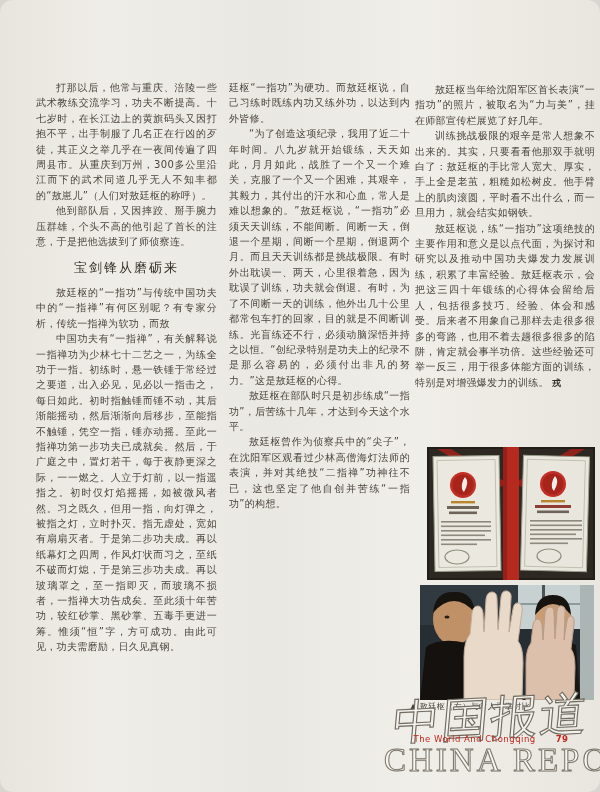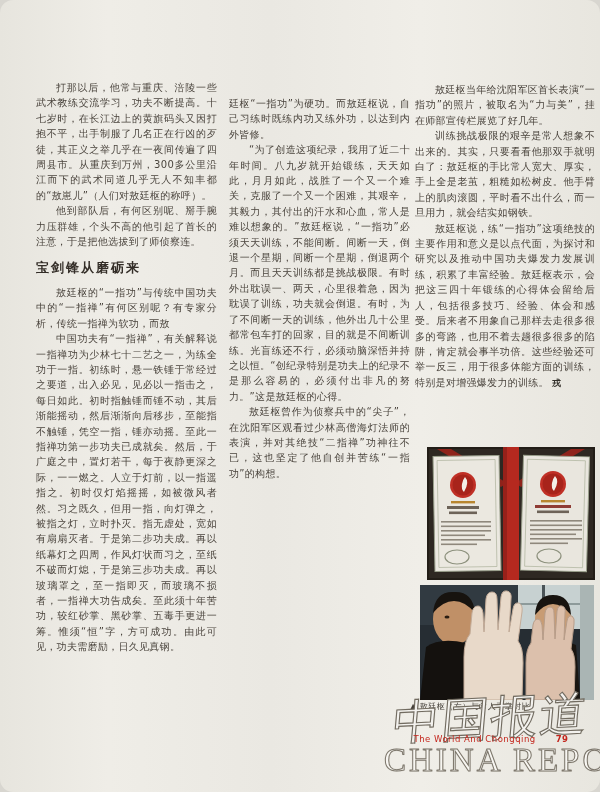--- a/index.html
+++ b/index.html
@@ -8,27 +8,27 @@
     background:#edebe5;
     background-image:linear-gradient(90deg,#e7e5de 0%,#efede7 18%,#eae8e2 45%,#f0eee8 70%,#e8e6df 100%);
     font-family:"DejaVu Sans",sans-serif;
     border-radius:13px;
   }
   .col{
     position:absolute;text-align:justify;color:#4a443d;
     font-size:10px;line-height:15.4px;letter-spacing:.3px;overflow:hidden;
   }
   .col1{left:36px;top:80px;width:181px;height:585px;}
-  .col2{left:229px;top:80px;width:181px;height:600px;margin-top:16px;}
+  .col2{left:229px;top:80px;width:181px;height:600px;}
   .col3{left:415px;top:82px;width:180px;height:358px;}
   .para{margin:0;text-indent:2em;}
   .para.cont{text-indent:0;}
   .heading{
-    font-size:13px;font-weight:bold;color:#332d27;margin:11px 0 9px;
-    text-align:left;letter-spacing:2px;text-indent:0;
+    font-size:13px;font-weight:normal;color:#332d27;margin:11px 0 9px;
+    text-align:center;letter-spacing:2px;text-indent:0;
   }
   .endmark{font-weight:bold;color:#33302a;margin-left:3px;font-size:9px;letter-spacing:0;}
   .fig{position:absolute;display:block;}
   .fig-certs{left:427px;top:447px;width:168px;height:133px;}
   .fig-photo{left:420px;top:585px;width:174px;height:115px;}
   .photo-caption{
     position:absolute;left:410px;top:701px;width:185px;
     font-size:8px;color:#413c36;letter-spacing:.5px;white-space:nowrap;overflow:hidden;
   }
   .watermark{
@@ -56,29 +56,30 @@
     white-space:nowrap;
   }
 </style>
 </head>
 <body>
 
 <div class="page">
 
   <div class="col col1">
     <p class="para">打那以后，他常与重庆、涪陵一些武术教练交流学习，功夫不断提高。十七岁时，在长江边上的黄旗码头又因打抱不平，出手制服了几名正在行凶的歹徒，其正义之举几乎在一夜间传遍了四周县市。从重庆到万州，300多公里沿江而下的武术同道几乎无人不知丰都的“敖崽儿”（人们对敖廷枢的称呼）。</p>
-    <p class="para">他到部队后，有何区别呢、掰手腕力压群雄，个头不高的他引起了首长的注意，于是把他选拔到了师侦察连。</p>
+    <p class="para">他到部队后，又因摔跤、掰手腕力压群雄，个头不高的他引起了首长的注意，于是把他选拔到了师侦察连。</p>
     <h3 class="heading">宝剑锋从磨砺来</h3>
     <p class="para">敖廷枢的“一指功”与传统中国功夫中的“一指禅”有何区别呢？有专家分析，传统一指禅为软功，而敖</p>
     <p class="para">中国功夫有“一指禅”，有关解释说一指禅功为少林七十二艺之一，为练全功于一指。初练时，悬一铁锤于常经过之要道，出入必见，见必以一指击之，每日如此。初时指触锤而锤不动，其后渐能摇动，然后渐渐向后移步，至能指不触锤，凭空一指，锤亦动摇。至此一指禅功第一步功夫已成就矣。然后，于广庭之中，置灯若干，每于夜静更深之际，一一燃之。人立于灯前，以一指遥指之。初时仅灯焰摇摇，如被微风者然。习之既久，但用一指，向灯弹之，被指之灯，立时扑灭。指无虚处，宽如有扇扇灭者。于是第二步功夫成。再以纸幕灯之四周，作风灯状而习之，至纸不破而灯熄，于是第三步功夫成。再以玻璃罩之，至一指即灭，而玻璃不损者，一指禅大功告成矣。至此须十年苦功，较红砂掌、黑砂掌、五毒手更进一筹。惟须“恒”字，方可成功。由此可见，功夫需磨励，日久见真钢。</p>
   </div>
 
   <div class="col col2">
     <p class="para cont">廷枢“一指功”为硬功。而敖廷枢说，自己习练时既练内功又练外功，以达到内外皆修。</p>
     <p class="para">“为了创造这项纪录，我用了近二十年时间。八九岁就开始锻练，天天如此，月月如此，战胜了一个又一个难关，克服了一个又一个困难，其艰辛，其毅力，其付出的汗水和心血，常人是难以想象的。”敖廷枢说，“一指功”必须天天训练，不能间断。间断一天，倒退一个星期，间断一个星期，倒退两个月。而且天天训练都是挑战极限。有时外出耽误一、两天，心里很着急，因为耽误了训练，功夫就会倒退。有时，为了不间断一天的训练，他外出几十公里都常包车打的回家，目的就是不间断训练。光盲练还不行，必须动脑深悟并持之以恒。“创纪录特别是功夫上的纪录不是那么容易的，必须付出非凡的努力。”这是敖廷枢的心得。</p>
+    <p class="para">敖廷枢在部队时只是初步练成“一指功”，后苦练十几年，才达到今天这个水平。</p>
     <p class="para">敖廷枢曾作为侦察兵中的“尖子”，在沈阳军区观看过少林高僧海灯法师的表演，并对其绝技“二指禅”功神往不已，这也坚定了他自创并苦练“一指功”的构想。</p>
   </div>
 
   <div class="col col3">
     <p class="para">敖廷枢当年给沈阳军区首长表演“一指功”的照片，被取名为“力与美”，挂在师部宣传栏展览了好几年。</p>
     <p class="para">训练挑战极限的艰辛是常人想象不出来的。其实，只要看看他那双手就明白了：敖廷枢的手比常人宽大、厚实，手上全是老茧，粗糙如松树皮。他手臂上的肌肉滚圆，平时看不出什么，而一旦用力，就会结实如钢铁。</p>
     <p class="para"><span>敖廷枢说，练“一指功”这项绝技的主要作用和意义是以点代面，为探讨和研究以及推动中国功夫爆发力发展训练，积累了丰富经验。敖廷枢表示，会把这三四十年锻练的心得体会留给后人，包括很多技巧、经验、体会和感受。后来者不用象自己那样去走很多很多的弯路，也用不着去趟很多很多的陷阱，肯定就会事半功倍。这些经验还可举一反三，用于很多体能方面的训练，特别是对增强爆发力的训练。</span><span class="endmark">戎</span></p>
   </div>
 
   <svg class="fig fig-certs" viewBox="0 0 168 133">

